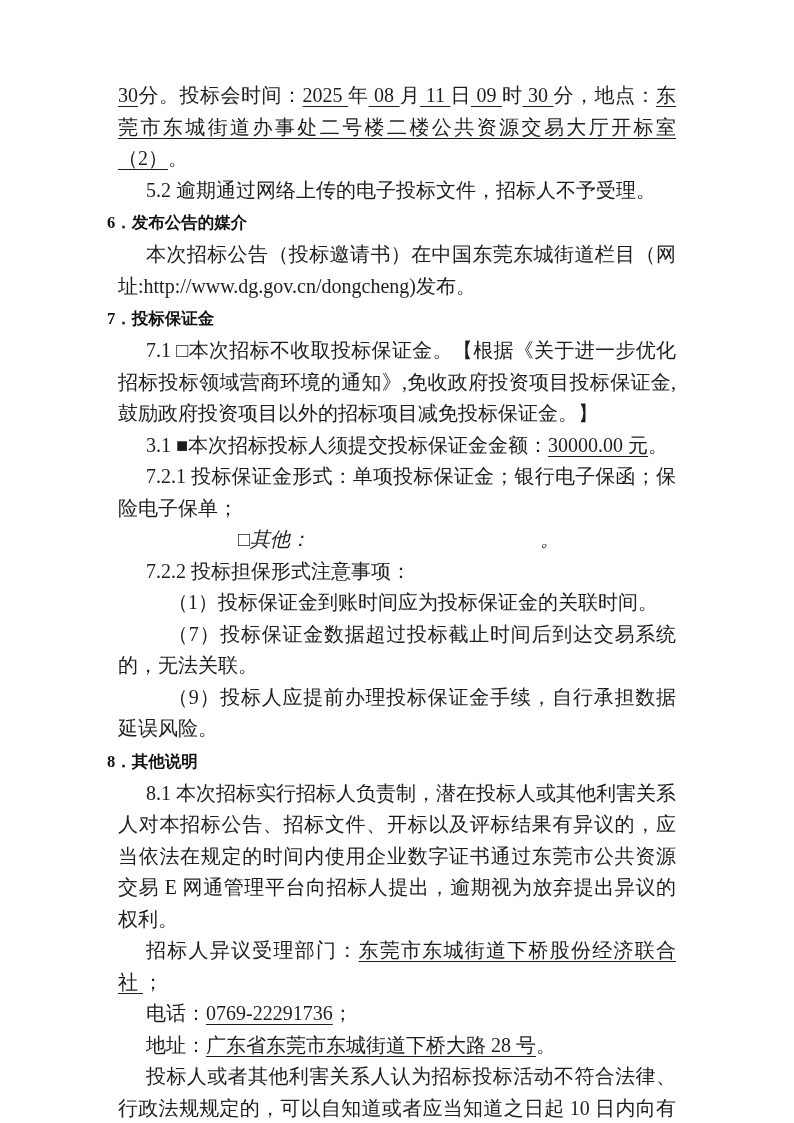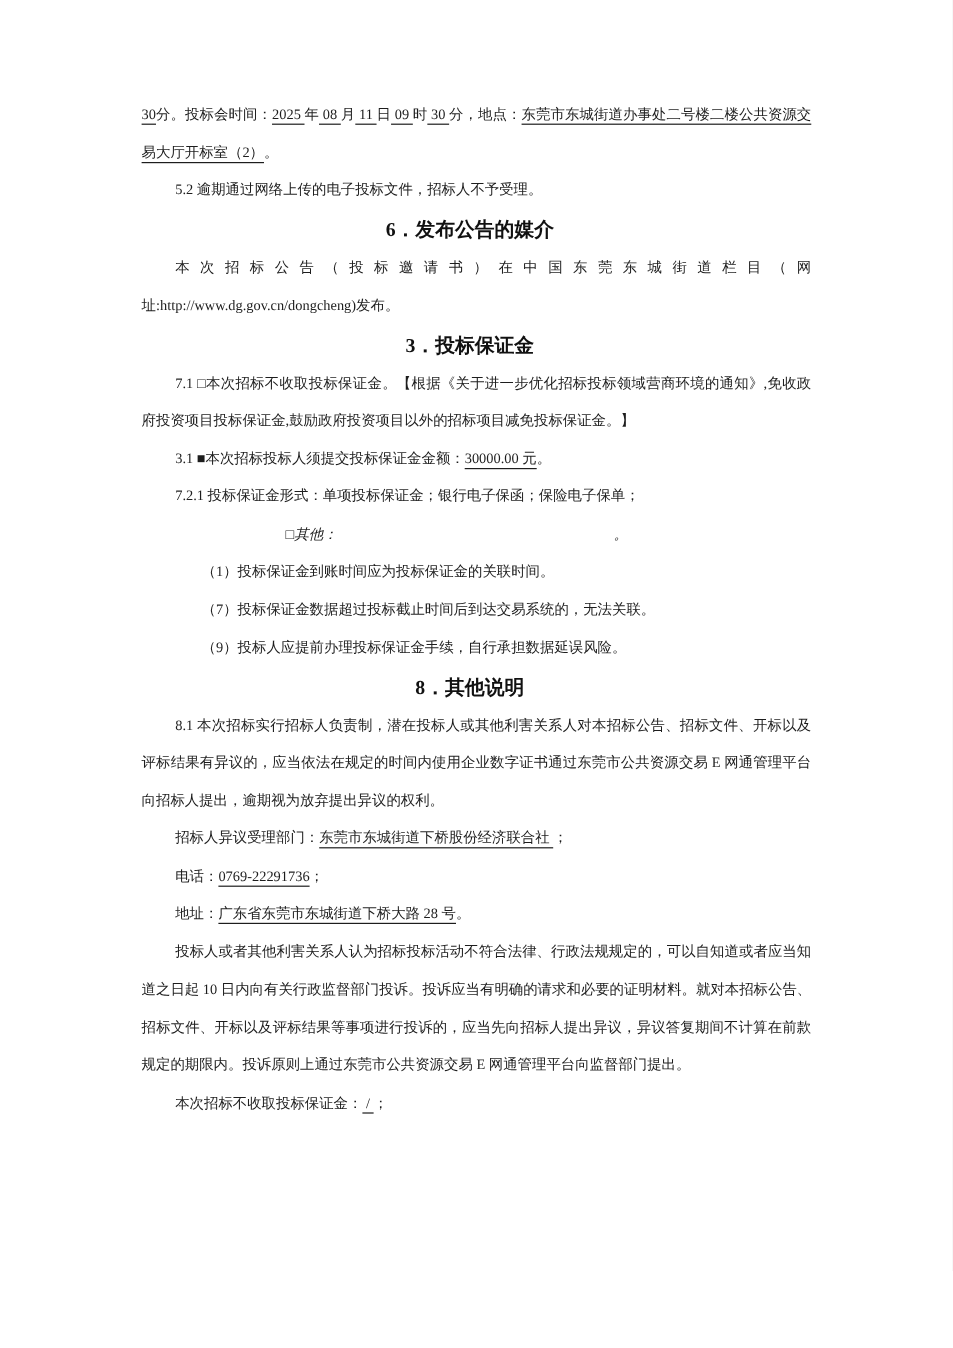--- a/index.html
+++ b/index.html
@@ -10,35 +10,34 @@
     margin: 0 auto;
     background: #ffffff;
     box-sizing: border-box;
     padding: 80px 118px 0 118px;
     font-family: "Liberation Serif", "DejaVu Serif", serif;
     color: #1d1d1d;
     overflow: hidden;
   }
   p.body {
     margin: 0;
-    font-size: 12px;
+    font-size: 20px;
     line-height: 31.5px;
     text-align: justify;
   }
   .indent { text-indent: 28px; }
   .note-indent { text-indent: 50px; }
   .other-indent { text-indent: 120px; font-style: italic; }
   .spread { text-align: justify; text-align-last: justify; }
   h2.heading {
     margin: 0 0 0 -11px;
     font-size: 16.5px;
     font-weight: bold;
     line-height: 33px;
     color: #111111;
-    text-align: center;
   }
   .u {
     text-decoration: underline;
     text-decoration-thickness: 1px;
     text-underline-offset: 4px;
   }
   .spacer { display: inline-block; height: 1px; }
 </style>
 </head>
 <body>
@@ -47,26 +46,27 @@
 
   <p class="body"><span class="u">30</span><span>分。投标会时间：</span><span class="u">2025&nbsp;</span><span>年</span><span class="u">&nbsp;08&nbsp;</span><span>月</span><span class="u">&nbsp;11&nbsp;</span><span>日</span><span class="u">&nbsp;09&nbsp;</span><span>时</span><span class="u">&nbsp;30&nbsp;</span><span>分，地点：</span><span class="u">东莞市东城街道办事处二号楼二楼公共资源交易大厅开标室（2）</span><span>。</span></p>
 
   <p class="body indent"><span>5.2 逾期通过网络上传的电子投标文件，招标人不予受理。</span></p>
 
   <h2 class="heading">6．发布公告的媒介</h2>
 
   <p class="body indent spread"><span>本次招标公告（投标邀请书）在中国东莞东城街道栏目（网</span></p>
   <p class="body"><span>址:http://www.dg.gov.cn/dongcheng)发布。</span></p>
 
-  <h2 class="heading">3．投标保证金</h2>
+  <h2 class="heading">7．投标保证金</h2>
 
   <p class="body indent"><span>7.1 </span><span>□</span><span>本次招标不收取投标保证金。【根据《关于进一步优化招标投标领域营商环境的通知》,免收政府投资项目投标保证金,鼓励政府投资项目以外的招标项目减免投标保证金。】</span></p>
   <p class="body indent"><span>3.1 </span><span>■</span><span>本次招标投标人须提交投标保证金金额：</span><span class="u">30000.00&nbsp;元</span><span>。</span></p>
   <p class="body indent"><span>7.2.1 投标保证金形式：单项投标保证金；银行电子保函；保险电子保单；</span></p>
   <p class="body other-indent"><span>□</span><span>其他：</span><span class="spacer" style="width: 230px;"></span><span>。</span></p>
+  <p class="body indent"><span>7.2.2 投标担保形式注意事项：</span></p>
   <p class="body note-indent"><span>（1）投标保证金到账时间应为投标保证金的关联时间。</span></p>
   <p class="body note-indent"><span>（7）投标保证金数据超过投标截止时间后到达交易系统的，无法关联。</span></p>
   <p class="body note-indent"><span>（9）投标人应提前办理投标保证金手续，自行承担数据延误风险。</span></p>
 
   <h2 class="heading">8．其他说明</h2>
 
   <p class="body indent"><span>8.1 本次招标实行招标人负责制，潜在投标人或其他利害关系人对本招标公告、招标文件、开标以及评标结果有异议的，应当依法在规定的时间内使用企业数字证书通过东莞市公共资源交易 E 网通管理平台向招标人提出，逾期视为放弃提出异议的权利。</span></p>
   <p class="body indent"><span>招标人异议受理部门：</span><span class="u">东莞市东城街道下桥股份经济联合社&nbsp;</span><span>；</span></p>
   <p class="body indent"><span>电话：</span><span class="u">0769-22291736</span><span>；</span></p>
   <p class="body indent"><span>地址：</span><span class="u">广东省东莞市东城街道下桥大路&nbsp;28&nbsp;号</span><span>。</span></p>

